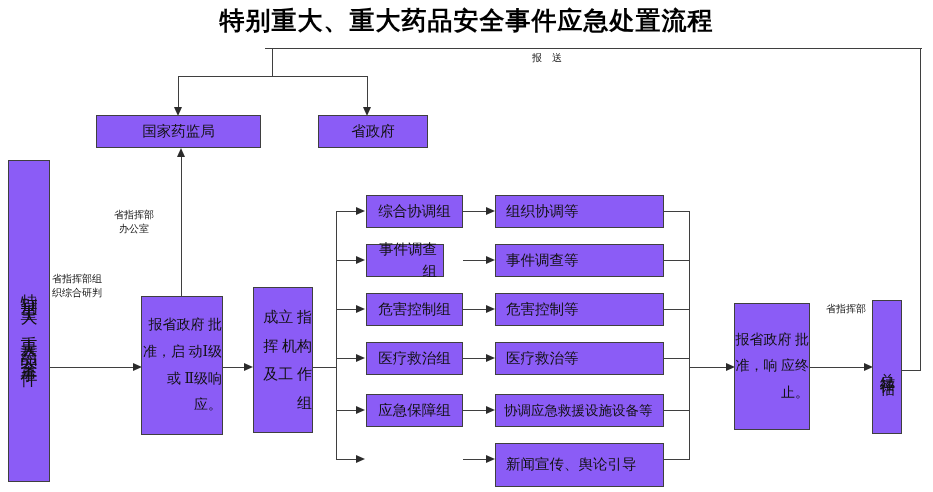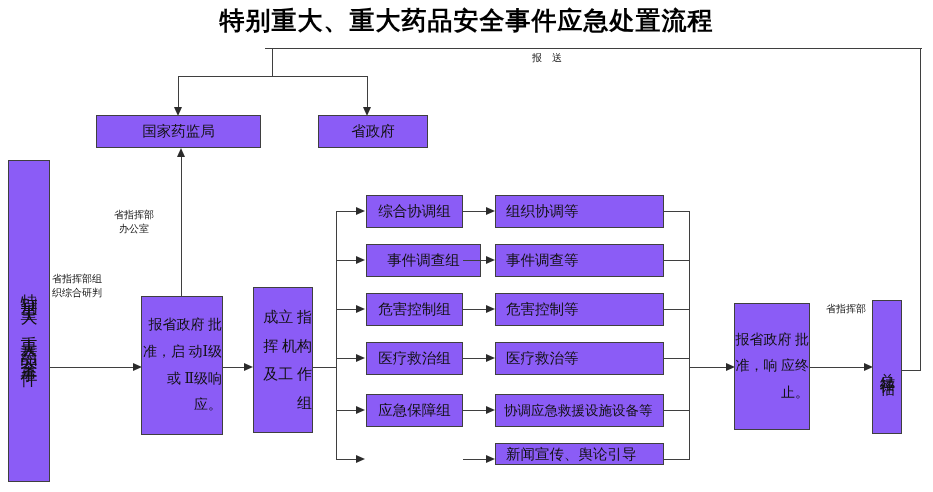--- a/index.html
+++ b/index.html
@@ -188,21 +188,21 @@
   </div>
   <div class="hline" style="left:463px; top:211px; width:24px;"></div>
   <div class="arr arr-r" style="left:486px; top:207px;"></div>
   <div class="box pad" style="left:495px; top:195px; width:169px; height:33px; justify-content:flex-start; padding-left:10px;">
     <span>组织协调等</span>
   </div>
   <div class="hline" style="left:664px; top:211px; width:26px;"></div>
 
   <div class="hline" style="left:337px; top:260px; width:20px;"></div>
   <div class="arr arr-r" style="left:356px; top:256px;"></div>
-  <div class="box pad" style="left:366px; top:244px; width:115px; height:33px;">
+  <div class="box pad" style="left:366px; top:244px; width:78px; height:33px;">
     <span>事件调查组</span>
   </div>
   <div class="hline" style="left:463px; top:260px; width:24px;"></div>
   <div class="arr arr-r" style="left:486px; top:256px;"></div>
   <div class="box pad" style="left:495px; top:244px; width:169px; height:33px; justify-content:flex-start; padding-left:10px;">
     <span>事件调查等</span>
   </div>
   <div class="hline" style="left:664px; top:260px; width:26px;"></div>
 
   <div class="hline" style="left:337px; top:309px; width:20px;"></div>
@@ -238,21 +238,21 @@
   <div class="arr arr-r" style="left:486px; top:406px;"></div>
   <div class="box pad" style="left:495px; top:394px; width:169px; height:33px; justify-content:flex-start; padding-left:8px; font-size:13.5px;">
     <span>协调应急救援设施设备等</span>
   </div>
   <div class="hline" style="left:664px; top:410px; width:26px;"></div>
 
   <div class="hline" style="left:337px; top:459px; width:20px;"></div>
   <div class="arr arr-r" style="left:356px; top:455px;"></div>
   <div class="hline" style="left:463px; top:459px; width:24px;"></div>
   <div class="arr arr-r" style="left:486px; top:455px;"></div>
-  <div class="box pad" style="left:495px; top:443px; width:169px; height:22px; justify-content:flex-start; padding-left:10px;">
+  <div class="box pad" style="left:495px; top:443px; width:169px; height:44px; justify-content:flex-start; padding-left:10px;">
     <span>新闻宣传、舆论引导</span>
   </div>
   <div class="hline" style="left:664px; top:459px; width:26px;"></div>
 
   <div class="vline" style="left:689px; top:211px; height:249px;"></div>
   <div class="hline" style="left:690px; top:367px; width:38px;"></div>
   <div class="arr arr-r" style="left:726px; top:363px;"></div>
 
   <div class="box narrowbox" style="left:734px; top:303px; width:76px; height:127px; font-size:14px;">
     <span>

